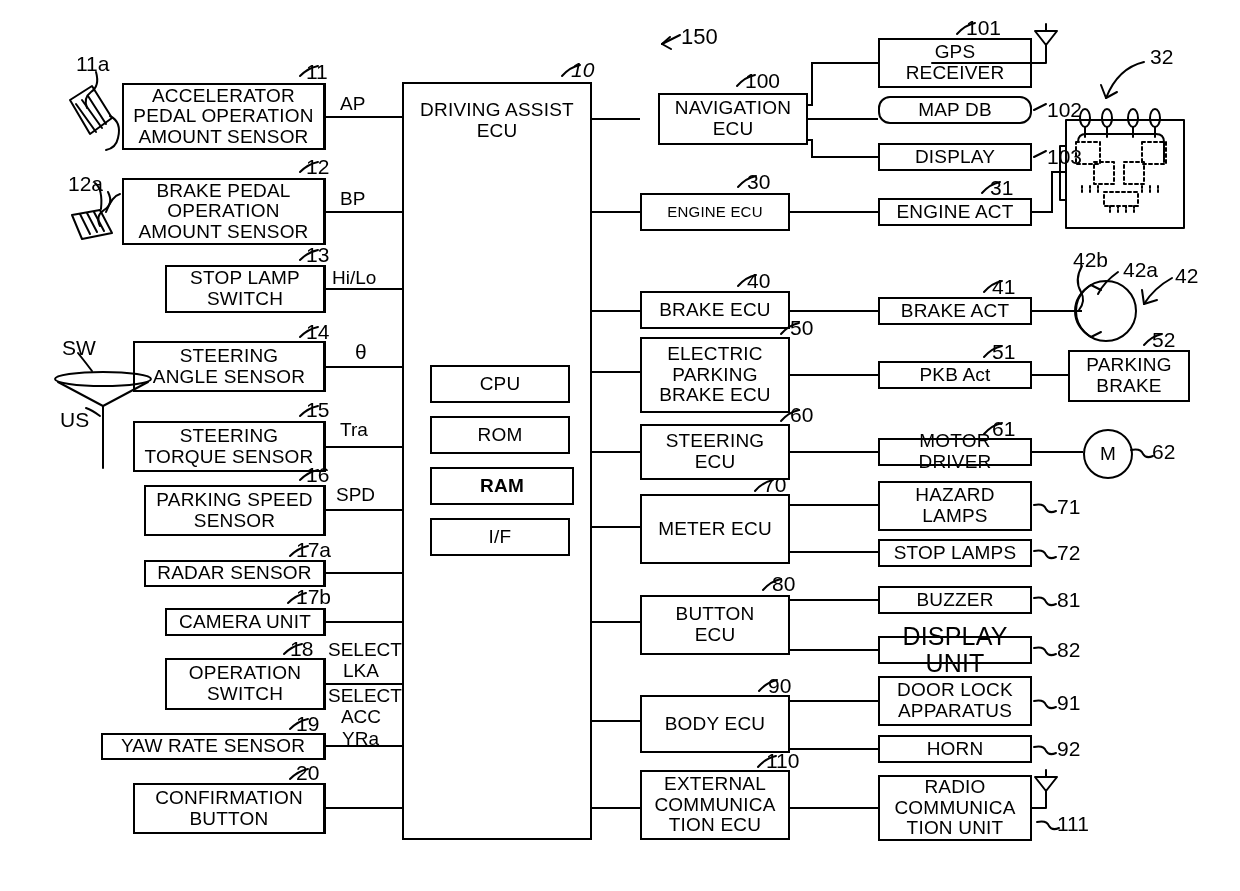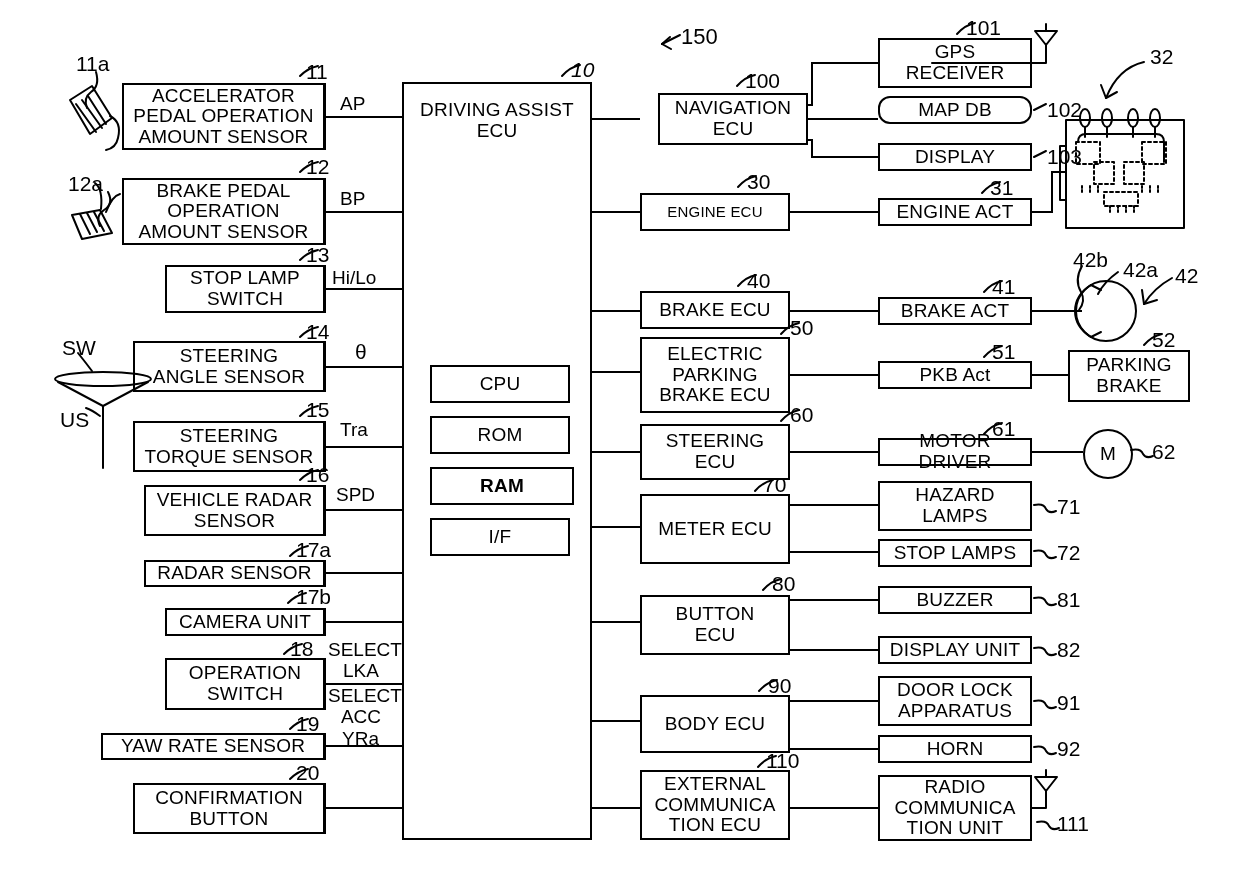--- a/index.html
+++ b/index.html
@@ -123,21 +123,21 @@
   </div>
   <div class="num" style="left:306px;top:320px;">14</div>
 
   <div class="box" style="left:133px;top:421px;width:192px;height:51px;font-size:19px;">
     <span style="white-space:pre-line;">STEERING
 TORQUE SENSOR</span>
   </div>
   <div class="num" style="left:306px;top:398px;">15</div>
 
   <div class="box" style="left:144px;top:485px;width:181px;height:51px;font-size:19px;">
-    <span style="white-space:pre-line;">VEHICLE RADAR
+    <span style="white-space:pre-line;">PARKING SPEED
 SENSOR</span>
   </div>
   <div class="num" style="left:306px;top:463px;">16</div>
 
   <div class="box" style="left:144px;top:560px;width:181px;height:27px;font-size:19px;">
     <span>RADAR SENSOR</span>
   </div>
   <div class="num" style="left:296px;top:538px;">17a</div>
 
   <div class="box" style="left:165px;top:608px;width:160px;height:28px;font-size:19px;">
@@ -293,21 +293,21 @@
   <div class="box" style="left:878px;top:539px;width:154px;height:28px;font-size:19px;">
     <span>STOP LAMPS</span>
   </div>
   <div class="num" style="left:1057px;top:541px;">72</div>
 
   <div class="box" style="left:878px;top:586px;width:154px;height:28px;font-size:19px;">
     <span>BUZZER</span>
   </div>
   <div class="num" style="left:1057px;top:588px;">81</div>
 
-  <div class="box" style="left:878px;top:636px;width:154px;height:28px;font-size:19px;">
+  <div class="box" style="left:878px;top:636px;width:154px;height:28px;font-size:25px;">
     <span>DISPLAY UNIT</span>
   </div>
   <div class="num" style="left:1057px;top:638px;">82</div>
 
   <div class="box" style="left:878px;top:676px;width:154px;height:50px;font-size:19px;">
     <span style="white-space:pre-line;">DOOR LOCK
 APPARATUS</span>
   </div>
   <div class="num" style="left:1057px;top:691px;">91</div>
 

